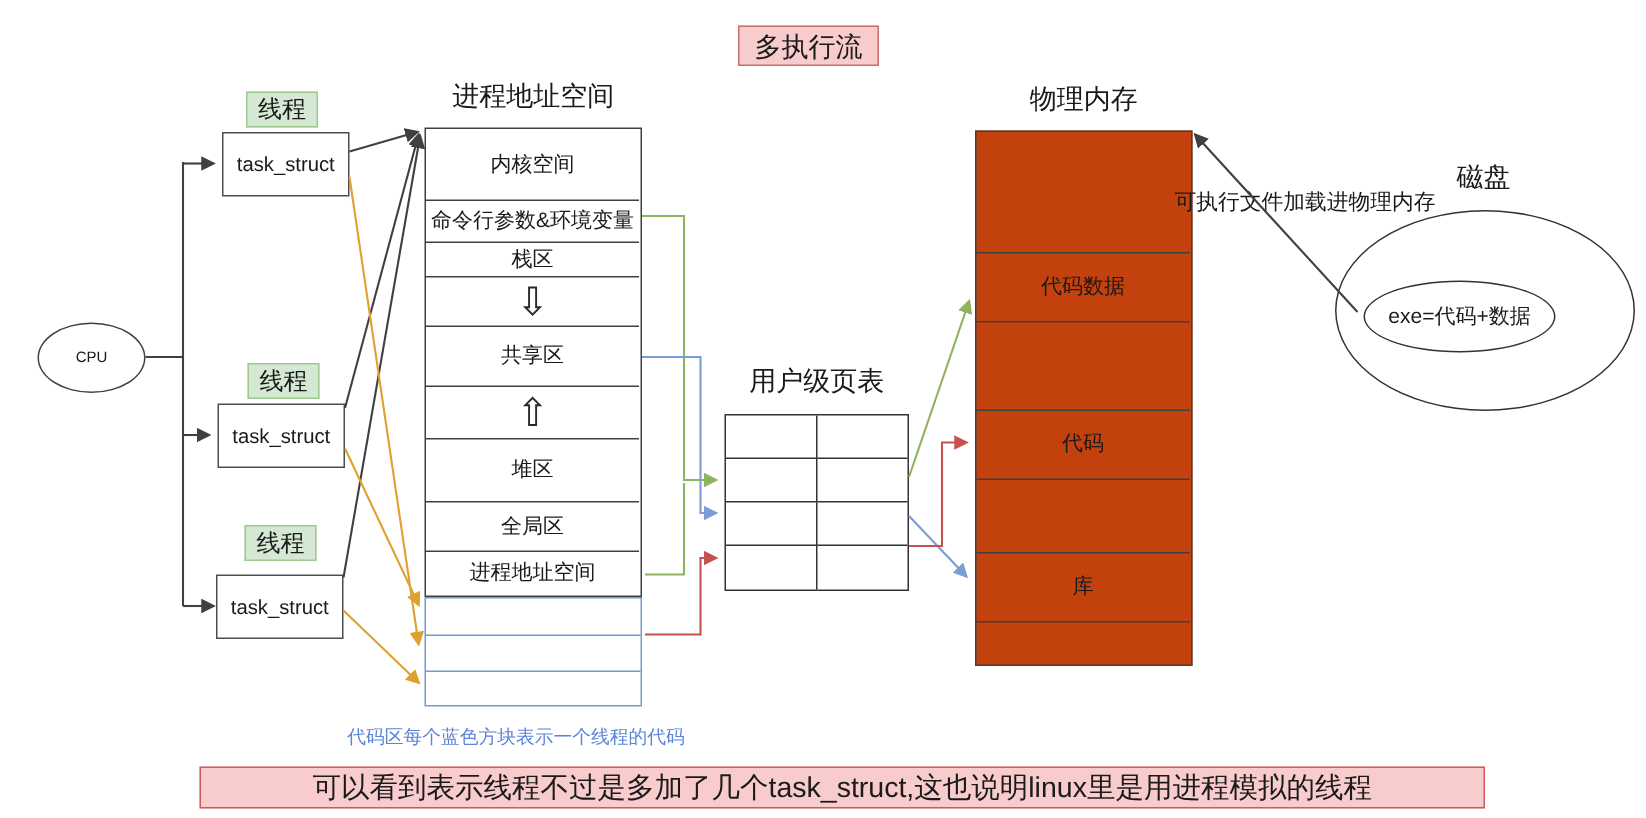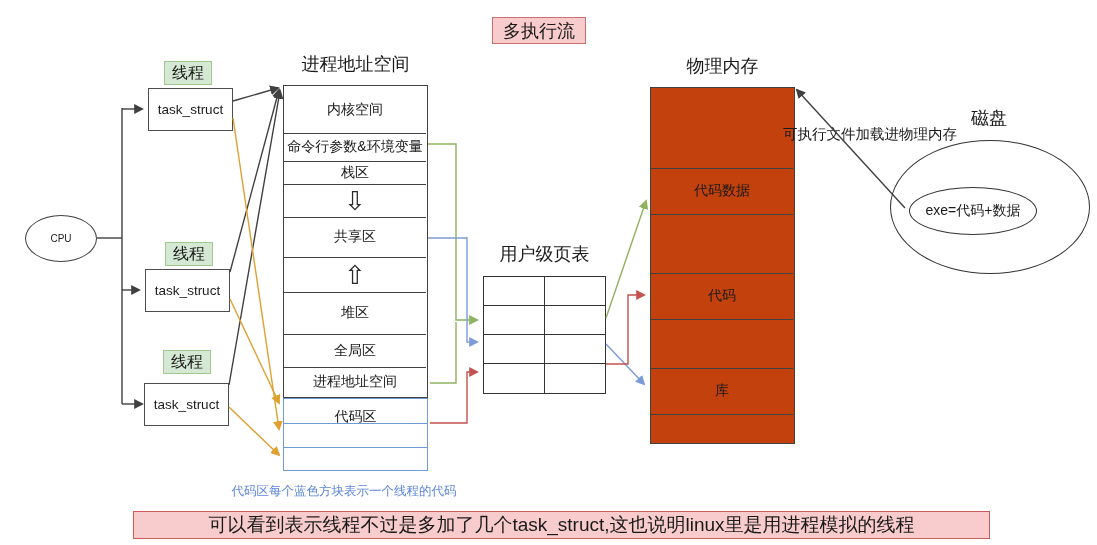--- a/index.html
+++ b/index.html
@@ -79,21 +79,20 @@
         <span class="arrow-glyph">⇧</span>
       </div>
     <div class="as-row ctr" style="top:206px;height:42px;">堆区</div>
     <div class="as-row ctr" style="top:248px;height:33px;">全局区</div>
     <div class="as-row ctr last" style="top:281px;height:29px;">进程地址空间</div>
   </div>
 
   <div id="code-box" class="abs">
     <div class="code-div" style="top:24px;"></div>
     <div class="code-div" style="top:48px;"></div>
-    <div id="code-label" class="ctr">代码区</div>
   </div>
   <div id="code-caption" class="abs ctr">代码区每个蓝色方块表示一个线程的代码</div>
 
   <div class="abs ctr col-header" style="left:483px;top:246px;width:123px;">用户级页表</div>
   <div id="page-table" class="abs">
     <div class="cell"></div>
       <div class="cell"></div>
     <div class="cell"></div>
       <div class="cell"></div>
     <div class="cell"></div>

